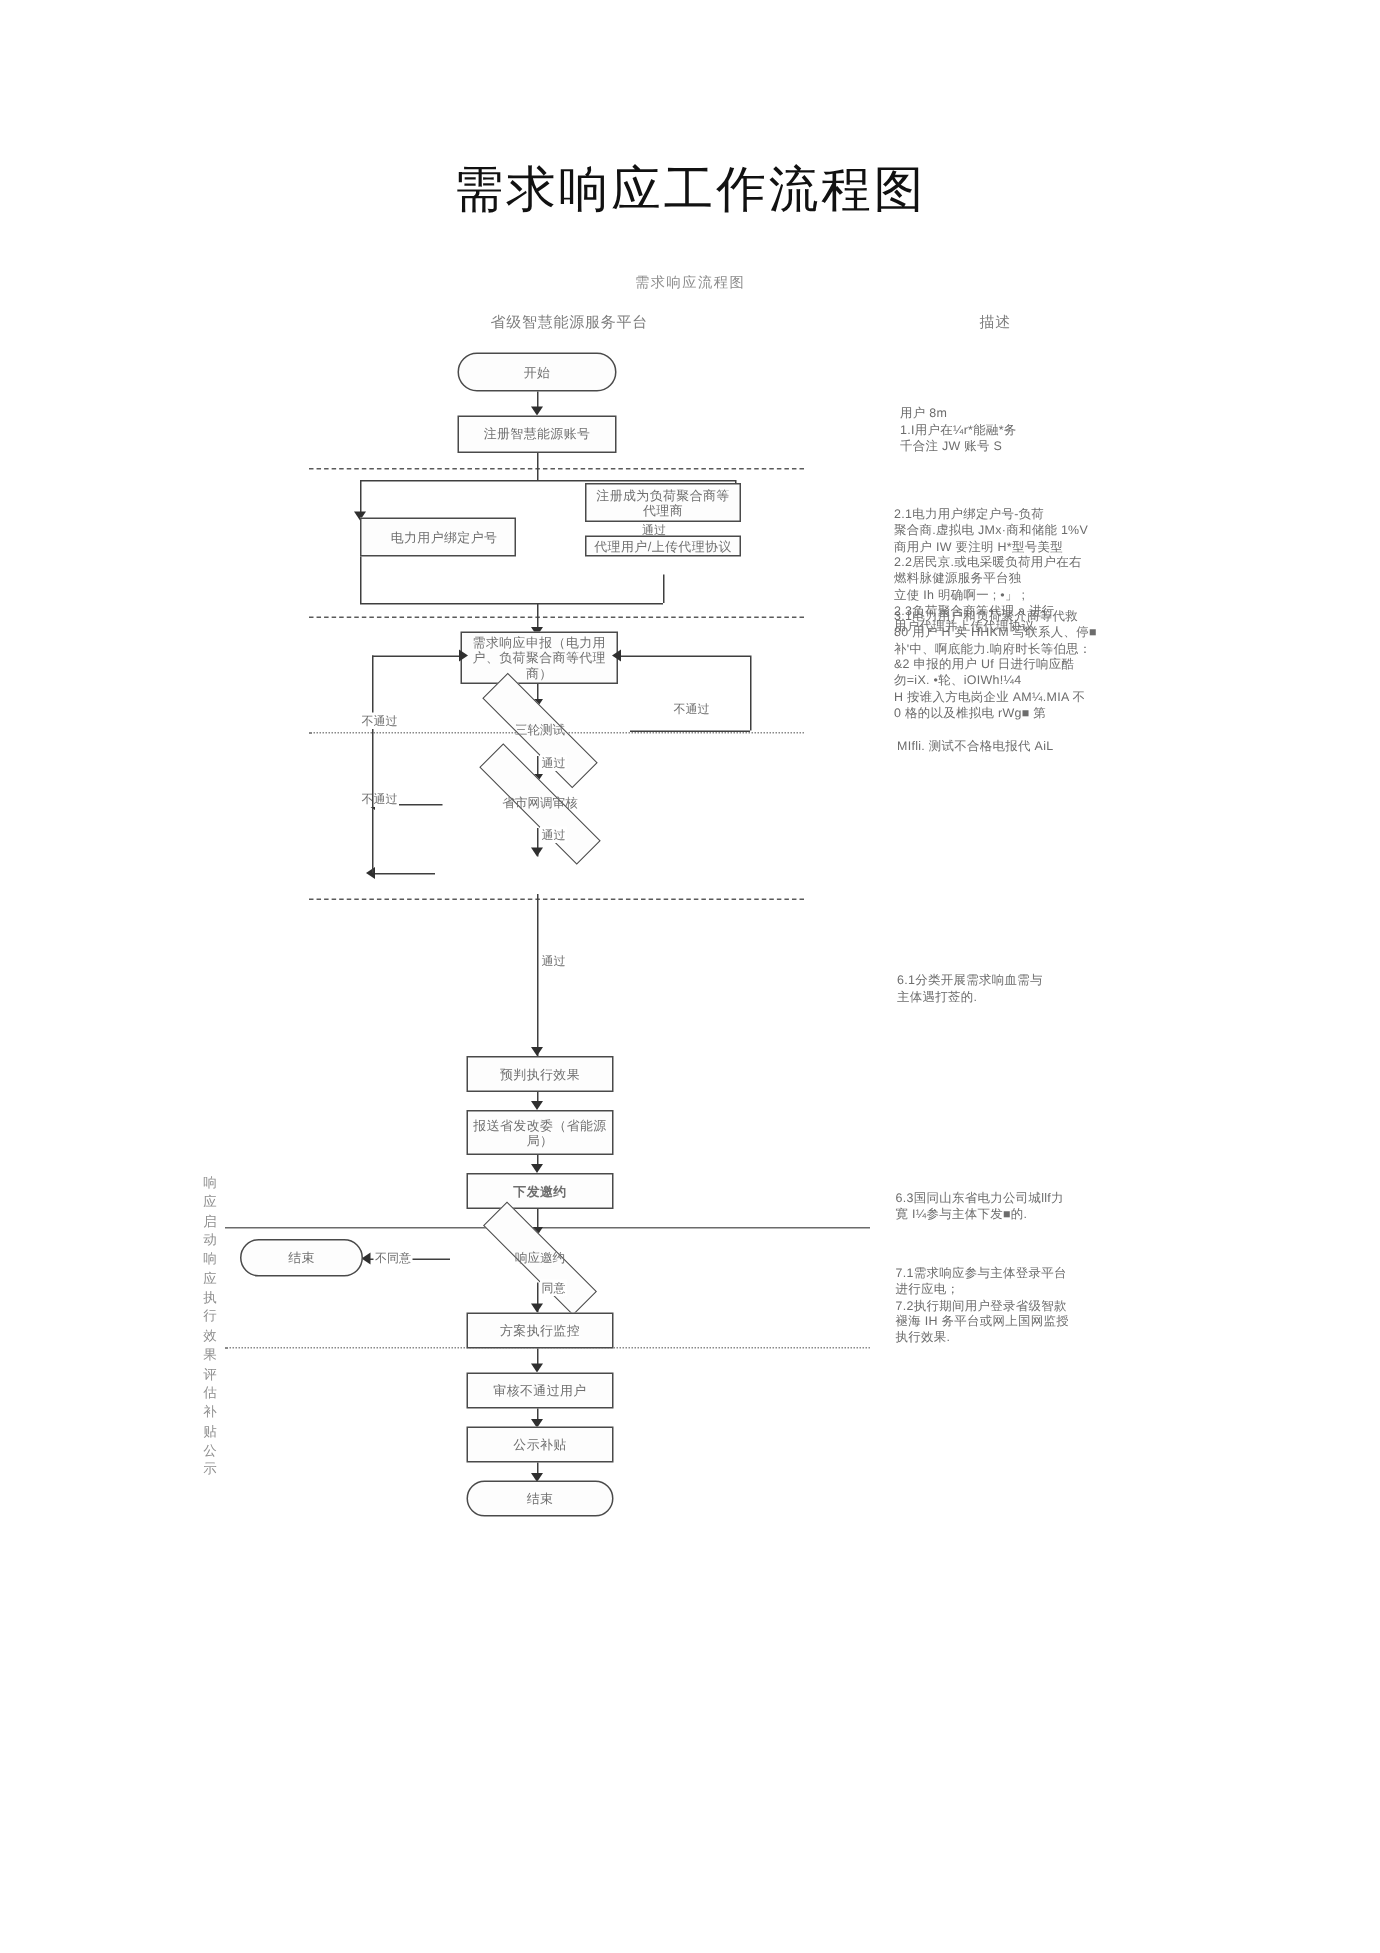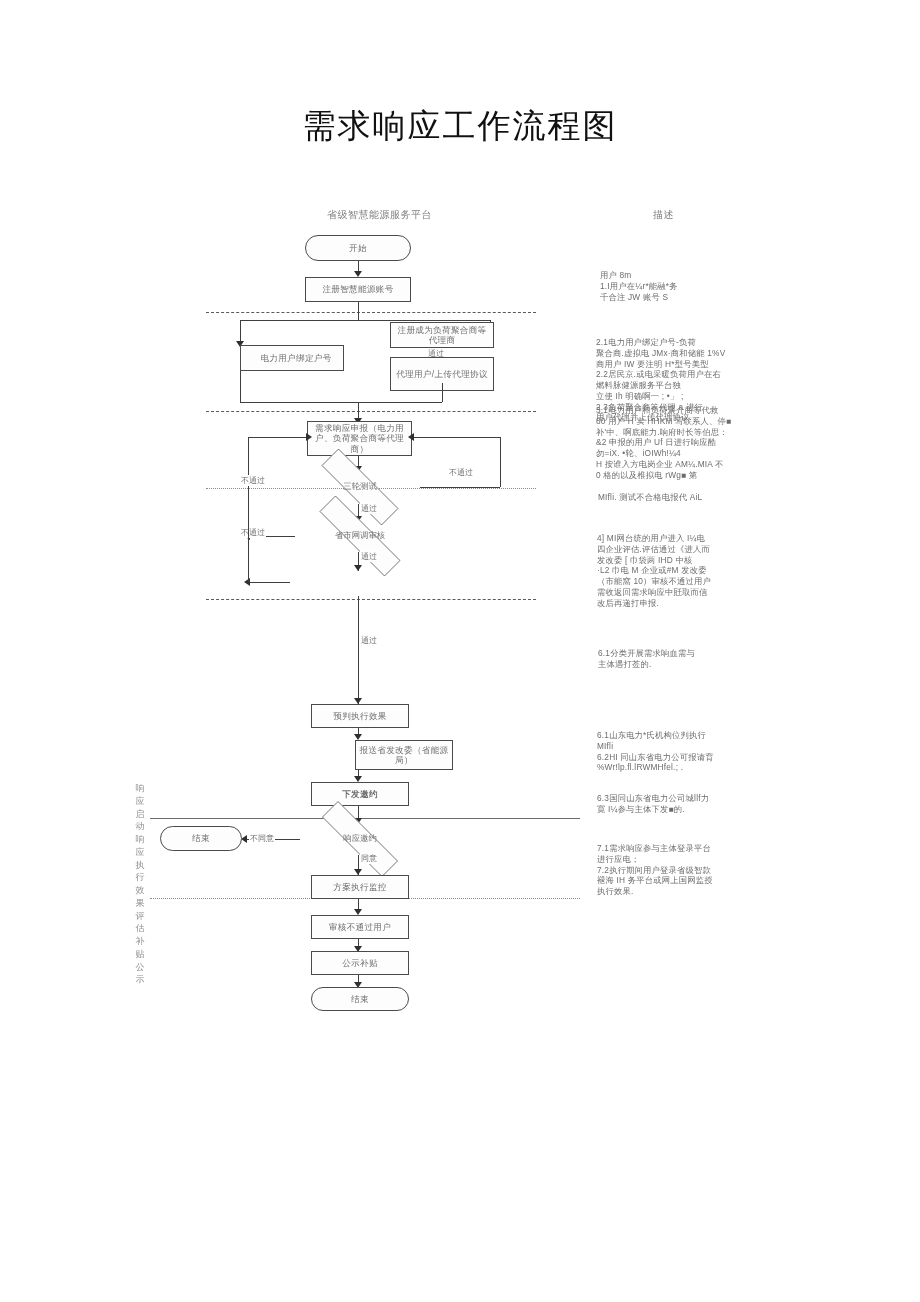--- a/index.html
+++ b/index.html
@@ -96,20 +96,21 @@
     filter:blur(.25px);
   }
   .vert-label span{display:block;}
 </style>
 </head>
 <body>
 
 <div class="page">
 
   <div class="doc-title">需求响应工作流程图</div>
+  <div class="fig-caption">需求响应流程图</div>
 
   <div class="col-head left">省级智慧能源服务平台</div>
   <div class="col-head right">描述</div>
 
   <div class="swim-sep" style="left:206px;top:312px;width:330px;"></div>
   <div class="swim-sep" style="left:206px;top:411px;width:330px;"></div>
   <div class="swim-sep dotted" style="left:206px;top:488px;width:330px;"></div>
   <div class="swim-sep" style="left:206px;top:599px;width:330px;"></div>
   <div class="swim-sep solid" style="left:150px;top:818px;width:430px;"></div>
   <div class="swim-sep dotted" style="left:150px;top:898px;width:430px;"></div>
@@ -126,21 +127,21 @@
   <div class="arrow" style="left:236px;top:341px;"></div>
   <div class="ln v" style="left:490px;top:320px;height:8px;"></div>
   <div class="arrow" style="left:486px;top:324px;"></div>
 
   <div class="node" style="left:240px;top:345px;width:104px;height:26px;padding-left:11px;">电力用户绑定户号</div>
 
   <div class="node" style="left:390px;top:322px;width:104px;height:26px;">注册成为负荷聚合商等代理商</div>
   <div class="ln v" style="left:442px;top:348px;height:9px;"></div>
   <div class="edge-label" style="left:427px;top:348px;">通过</div>
 
-  <div class="node" style="left:390px;top:357px;width:104px;height:34px;">代理用户/上传代理协议</div>
+  <div class="node" style="left:390px;top:357px;width:104px;height:14px;">代理用户/上传代理协议</div>
 
   <div class="ln v" style="left:240px;top:371px;height:31px;"></div>
   <div class="ln v" style="left:442px;top:383px;height:19px;"></div>
   <div class="ln h" style="left:240px;top:402px;width:202px;"></div>
   <div class="ln v" style="left:358px;top:402px;height:20px;"></div>
   <div class="arrow" style="left:354px;top:418px;"></div>
 
   <div class="node" style="left:307px;top:421px;width:105px;height:35px;">需求响应申报（电力用户、负荷聚合商等代理商）</div>
 
   <div class="ln v" style="left:358px;top:456px;height:16px;"></div>
@@ -183,21 +184,21 @@
   <div class="edge-label" style="left:240px;top:475px;">不通过</div>
 
   <div class="ln v" style="left:358px;top:596px;height:108px;"></div>
   <div class="edge-label" style="left:360px;top:635px;">通过</div>
   <div class="arrow" style="left:354px;top:698px;"></div>
 
   <div class="node" style="left:311px;top:704px;width:98px;height:24px;">预判执行效果</div>
   <div class="ln v" style="left:358px;top:728px;height:10px;"></div>
   <div class="arrow" style="left:354px;top:734px;"></div>
 
-  <div class="node" style="left:311px;top:740px;width:98px;height:30px;margin-left:44px;">报送省发改委（省能源局）</div>
+  <div class="node" style="left:311px;top:740px;width:98px;height:30px;">报送省发改委（省能源局）</div>
   <div class="ln v" style="left:358px;top:770px;height:10px;"></div>
   <div class="arrow" style="left:354px;top:776px;"></div>
 
   <div class="node" style="left:311px;top:782px;width:98px;height:24px;font-weight:bold;">下发邀约</div>
   <div class="ln v" style="left:358px;top:806px;height:16px;"></div>
   <div class="arrow" style="left:354px;top:818px;"></div>
 
   <div class="diamond" style="left:300px;top:823px;width:120px;height:32px;">
     <div class="dshape"></div>
     <div class="dtext">响应邀约</div>
@@ -242,33 +243,22 @@
 2.3负荷聚合商等代理 a 进行
 用户代理并上传代理协议.</div>
   <div class="desc-block" style="left:596px;top:385px;width:160px;">3.1电力用户和负荷聚介商等代救
 80 用户 H 实 HHKM 写联系人、停■
 补'中、啊底能力.响府时长等伯思：
 &amp;2 申报的用户 Uf 日进行响应酷
 勿=iX.      •轮、iOIWh!¼4
 H 按谁入方电岗企业 AM¼.MIA 不
 0 格的以及椎拟电 rWg■ 第</div>
   <div class="desc-block" style="left:598px;top:472px;width:160px;">MIfli.      测试不合格电报代 AiL</div>
-  <div class="desc-block" style="left:597px;top:513px;width:158px;">4] MI网台统的用户进入 I¼电
-四企业评估.评估通过《进人而
-发改委 [ 巾袋两 IHD 中核
-·L2 巾电 M 企业或#M 发改委
-（市能窩 10）审核不通过用户
-需收返回需求响应中瓩取而信
-改后再递打申报.</div>
   <div class="desc-block" style="left:598px;top:628px;width:160px;">6.1分类开展需求响血需与
 主体遇打莶的.</div>
-  <div class="desc-block" style="left:597px;top:710px;width:162px;">6.1山东电力*氏机构位判执行
-MIfli
-6.2HI 同山东省电力公可报请育
-%Wr!lp.fl.lRWMHfel.;  .</div>
   <div class="desc-block" style="left:597px;top:773px;width:162px;">6.3国同山东省电力公司城llf力
 寛 I¼参与主体下发■的.</div>
   <div class="desc-block" style="left:597px;top:823px;width:162px;">7.1需求响应参与主体登录平台
 进行应电；
 7.2执行期间用户登录省级智款
 褪海 IH 务平台或网上国网监授
 执行效果.</div>
 
 </div>
 

